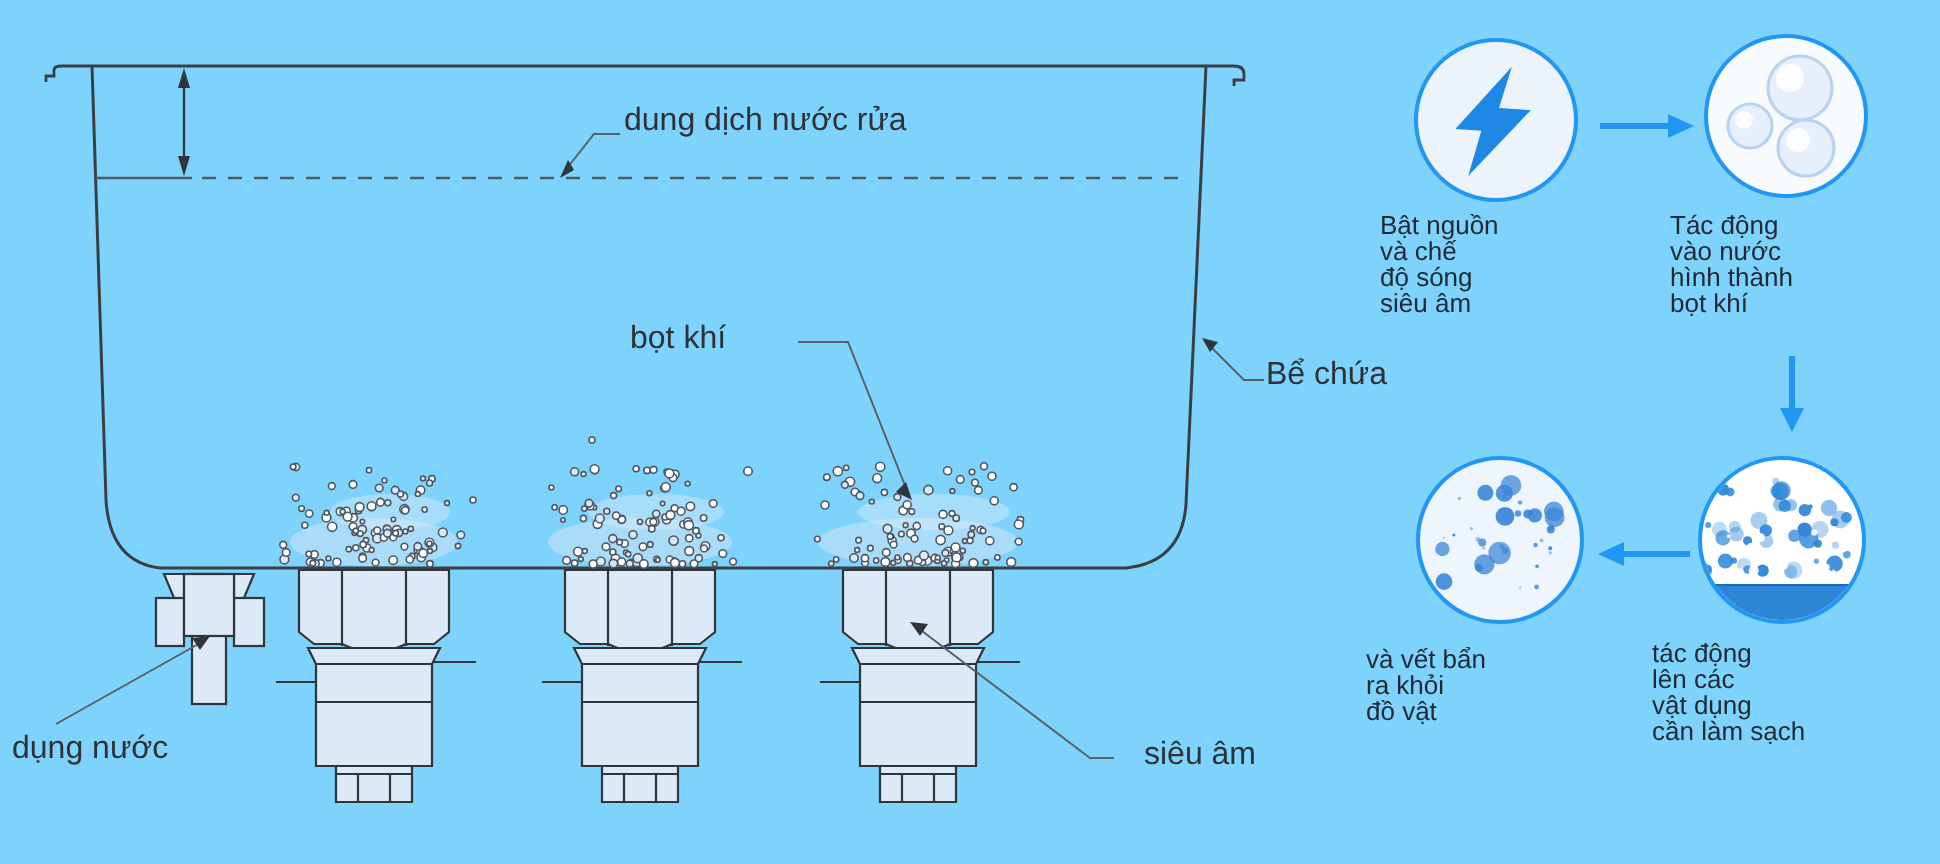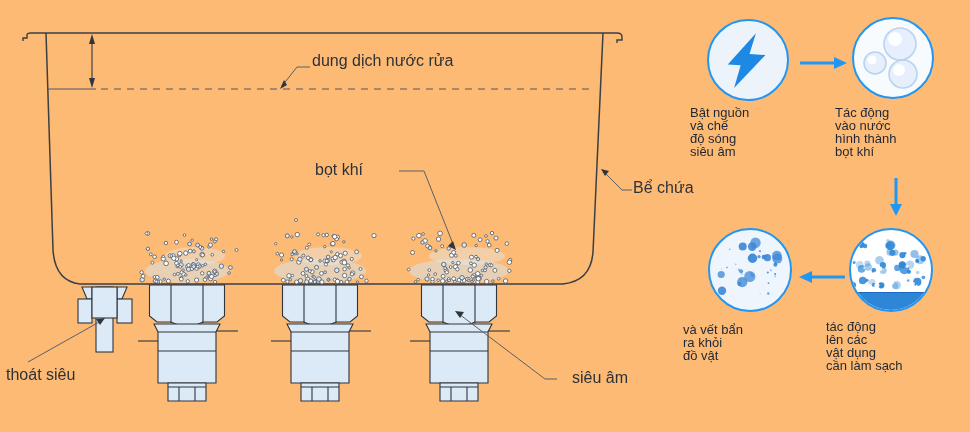--- a/index.html
+++ b/index.html
@@ -1,16 +1,16 @@
 <!DOCTYPE html>
 <html style="--accent: #2196f3; --water: #2e86d6;"><head>
 <meta charset="utf-8">
 <style>
   html,body{margin:0;padding:0;background:#fff;}
-  .stage{position:relative;width:970px;height:432px;background:#fdba74;overflow:hidden;
+  .stage{position:relative;width:970px;height:432px;background:#7dd3fc;overflow:hidden;
          font-family:"Liberation Sans",sans-serif;}
   svg{display:block;}
   #diagram-svg{position:absolute;left:0;top:0;}
 
   
   .lab{position:absolute;font-size:16px;color:#2e3238;white-space:nowrap;line-height:17px;}
   .lab-solution{left:312px;top:52px;}
   .lab-bubbles{left:315px;top:161px;}
   .lab-tank{left:633px;top:179px;}
   .lab-drain{left:6px;top:366px;}
@@ -398,21 +398,21 @@
       <polygon points="456,250 448,246 453,241"></polygon>
       <polygon points="601,169 609,171 605,176"></polygon>
       <polygon points="105,318 96,319 100,325"></polygon>
       <polygon points="455,311 464,312 460,318"></polygon>
     </g>
   </svg>
 
   <div class="lab lab-solution">dung dịch nước rửa</div>
   <div class="lab lab-bubbles">bọt khí</div>
   <div class="lab lab-tank">Bể chứa</div>
-  <div class="lab lab-drain">thoát siêu</div>
+  <div class="lab lab-drain">dụng nước</div>
   <div class="lab lab-transducer">
     <div>siêu âm</div>
   </div>
 
   <div id="c1" class="flow-circle">
     <div class="bolt-wrap">
       <svg width="44" height="56" viewBox="0 0 44 56">
         <polygon points="26,0 0,33 13,33 8,56 37,21 21,21" fill="#1e88e5" transform="rotate(4 22 28)"></polygon>
       </svg>
     </div>

